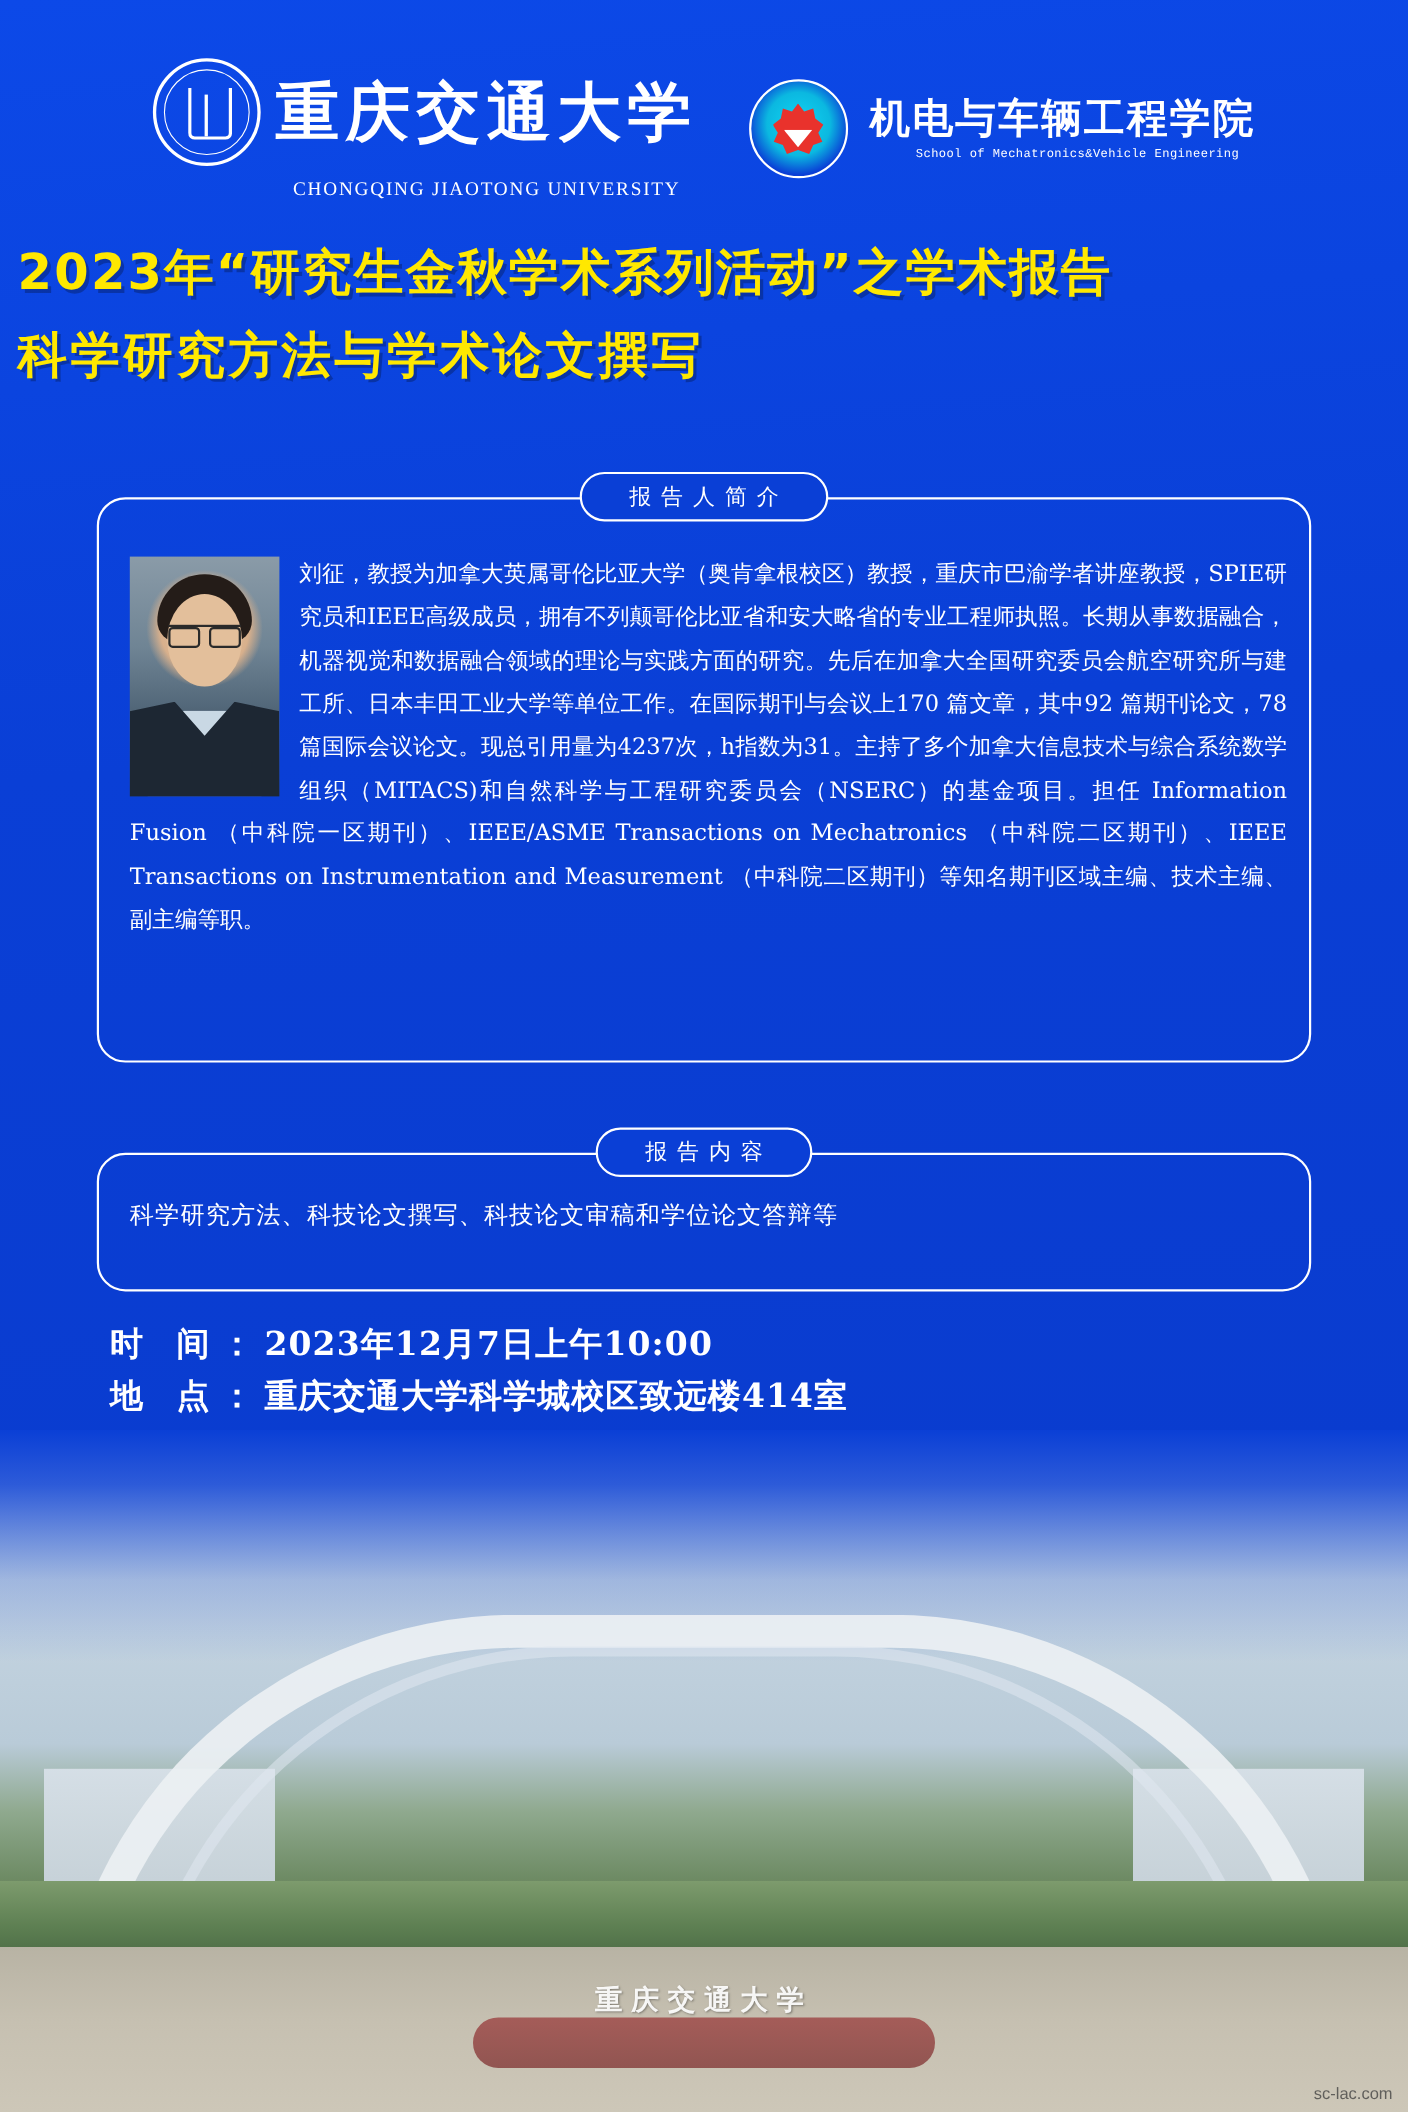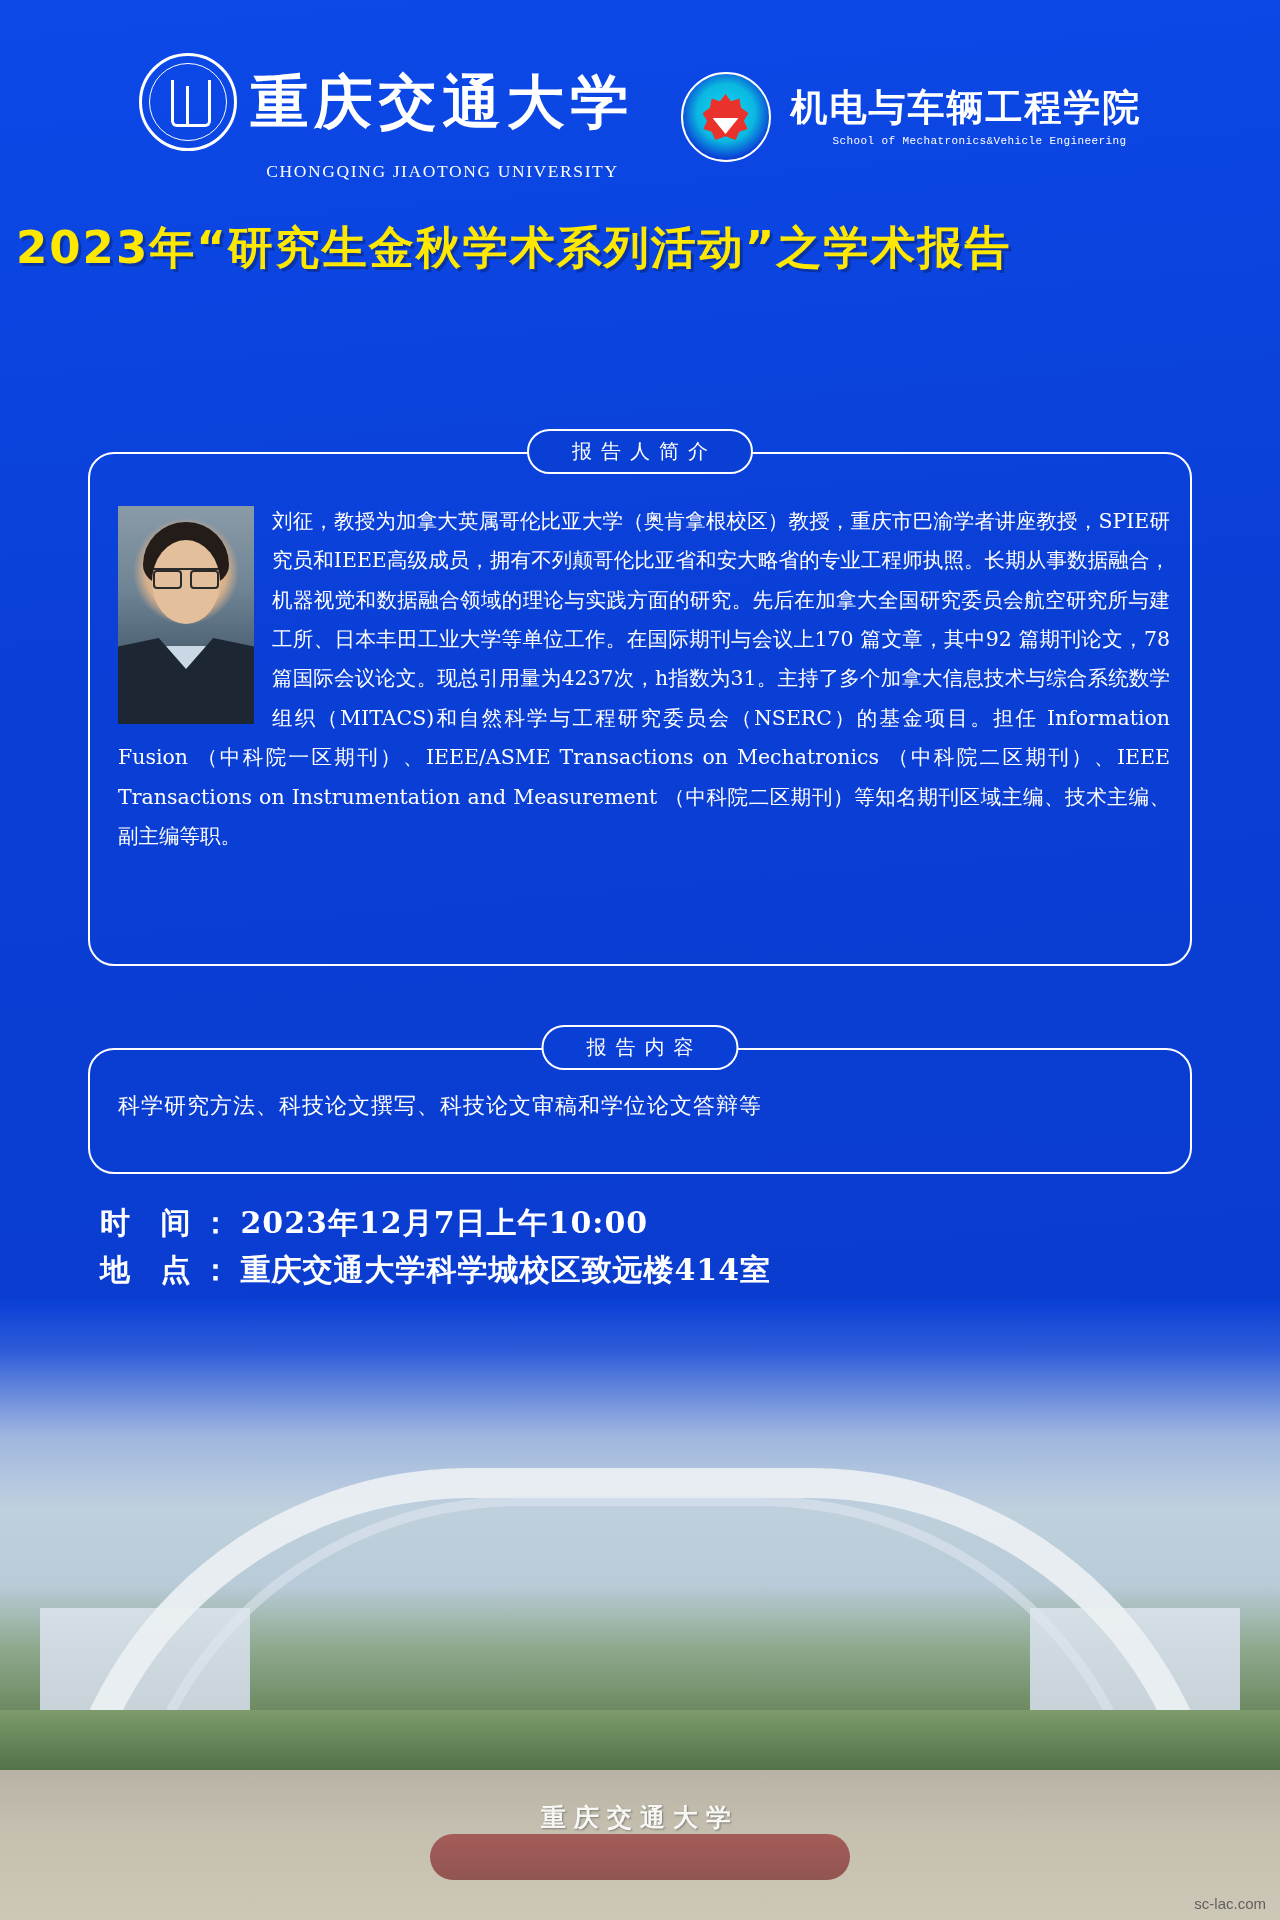--- a/index.html
+++ b/index.html
@@ -462,20 +462,21 @@
       <div class="school-names">
         <div class="school-cn">机电与车辆工程学院</div>
         <div class="school-en">School of Mechatronics&amp;Vehicle Engineering</div>
       </div>
     </div>
 
   </div>
 
   <div class="title-wrap">
     <div class="title-1">2023年“研究生金秋学术系列活动”之学术报告</div>
+    <div class="title-2">科学研究方法与学术论文撰写</div>
   </div>
 
   <div class="section section-speaker">
     <div class="section-label">报告人简介</div>
     <div class="speaker-body">
       <div class="portrait">
         <div class="hair"></div>
         <div class="face"></div>
         <div class="glasses"></div>
         <div class="shirt"></div>

